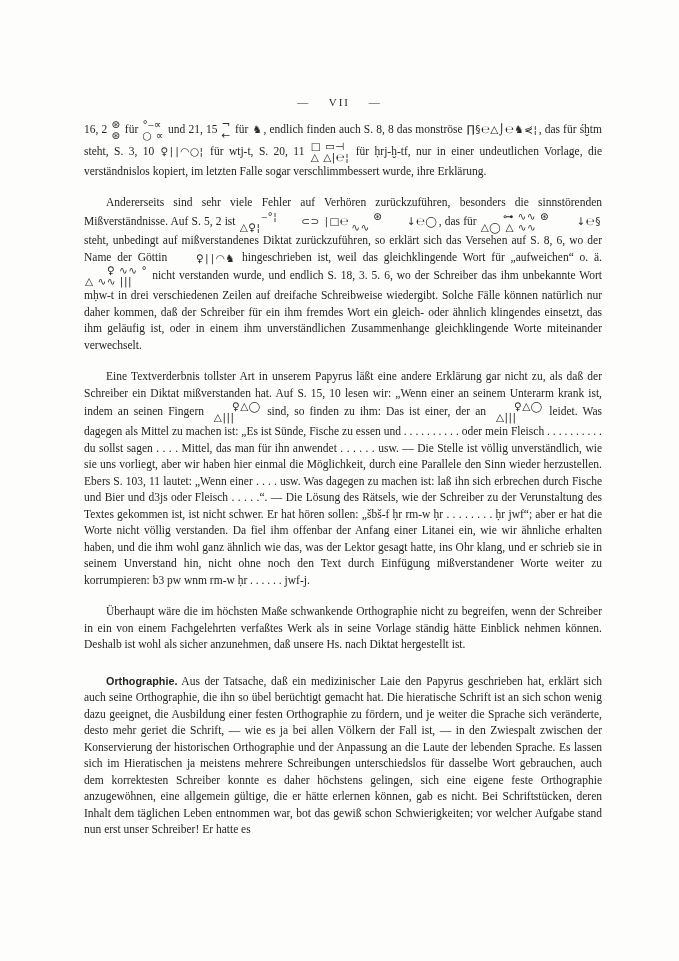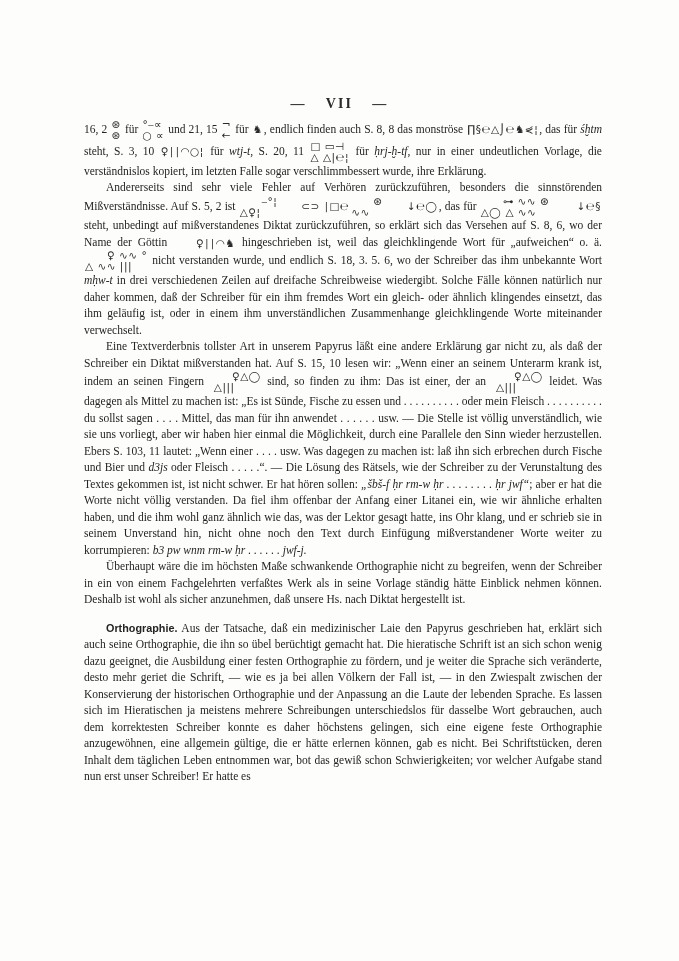--- a/index.html
+++ b/index.html
@@ -12,39 +12,38 @@
     position:relative;
     width:679px; height:961px;
     overflow:hidden;
     background:#fdfdfb;
     color:#242424;
   }
   .pagenum {
     position:absolute;
     top:96px; left:0; width:100%;
     text-align:center;
-    font-size:14px;
+    font-size:11px;
     letter-spacing:2px;
     word-spacing:14px;
     color:#2b2b2b;
-    font-weight:bold;
   }
   .textblock {
     position:absolute;
     top:119px; left:84px; width:518px;
     text-align:justify;
     font-size:11.5px;
     line-height:16.5px;
     color:#242424;
   }
   .para { margin:0; }
-  .para.indent { text-indent:22px; }
-  .para.space-before { margin-top:12px; }
+  .para.indent { text-indent:22px;margin-top:15px; }
+  .para.space-before { margin-top:20px; }
   .run { }
-  .translit { font-style:italic; }
+  .translit { }
   .lead {
     font-family:"Liberation Sans", sans-serif;
     font-weight:bold;
     font-size:10.8px;
   }
   .hiero {
     display:inline-block;
     white-space:pre;
     vertical-align:middle;
     line-height:1.04;

